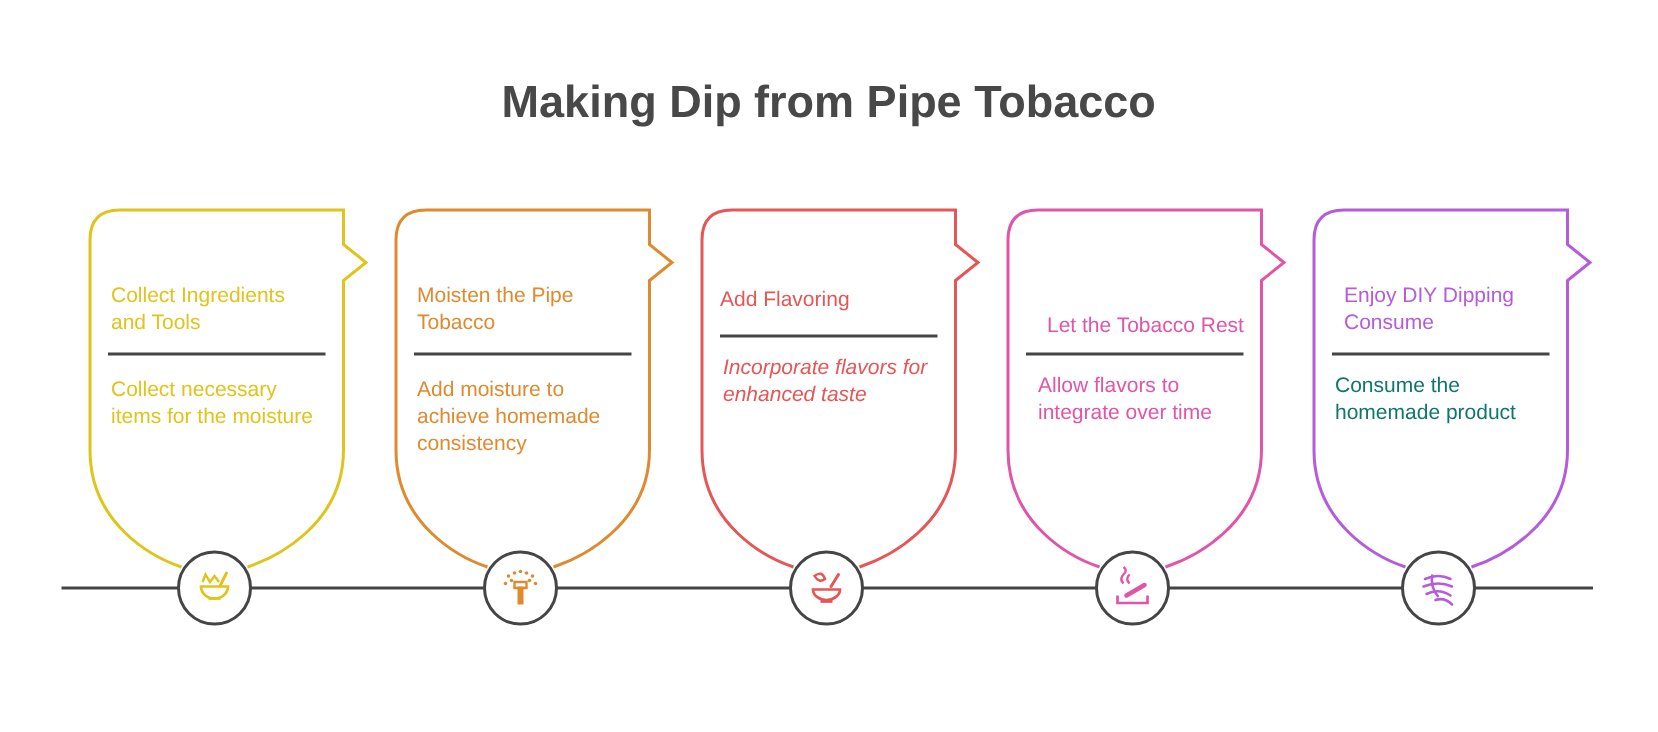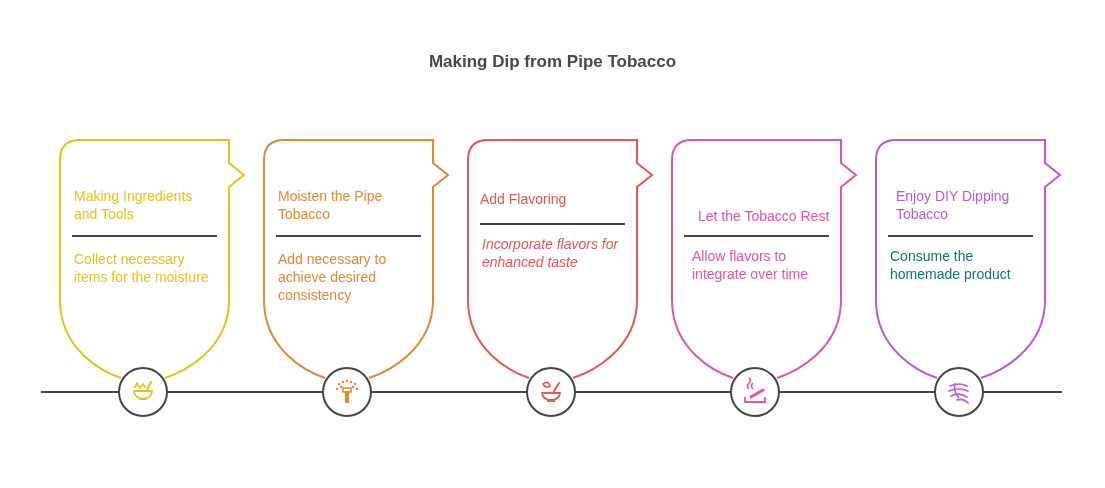--- a/index.html
+++ b/index.html
@@ -1,19 +1,19 @@
 <!DOCTYPE html>
 <html><head>
   <meta charset="utf-8">
   <style>
     html, body { margin: 0; padding: 0; background: #ffffff; }
     body { width: 1105px; height: 488px; position: relative; overflow: hidden;
            font-family: "Liberation Sans", "DejaVu Sans", sans-serif; }
     .title { position: absolute; left: 0; width: 1105px; top: 52px; text-align: center;
-             font-size: 17px; font-weight: bold; color: #484848; }
+             font-size: 30px; font-weight: bold; color: #484848; }
     svg.diagram { position: absolute; left: 0; top: 0; }
     .card-title { position: absolute; font-size: 14px; line-height: 18px; }
     .card-title.center { text-align: left; }
     .card-desc { position: absolute; font-size: 14px; line-height: 18px; }
     .card-divider { position: absolute; height: 2px; background: #454545; }
   </style>
 </head>
 <body>
 
 <div class="title">Making Dip from Pipe Tobacco</div>
@@ -66,37 +66,37 @@
       <circle cx="959" cy="392" r="24" fill="#ffffff" stroke="#454545" stroke-width="2"></circle>
       <g transform="translate(959 392)">
     <path d="M-9 -6 Q0 -10 8 -6 M-10 -1 Q0 -5 9 -1 M-8 4 Q0 0 8 5 M-2 8 Q4 6 9 11" fill="none" stroke="#B45CDB" stroke-width="1.7" stroke-linecap="round"></path>
     <path d="M-4 -9 Q-6 -1 0 6" fill="none" stroke="#B45CDB" stroke-width="1.7"></path>
       </g>
     </g>
 </svg>
 
 <div id="text-layer">
     <div>
-      <div class="card-title" style="color: rgb(224, 196, 27); top: 187px; left: 74px; width: 135px;">Making Ingredients and Tools</div>
+      <div class="card-title" style="color: rgb(224, 196, 27); top: 187px; left: 74px; width: 135px;">Collect Ingredients and Tools</div>
       <div class="card-divider" style="left: 72px; width: 145px; top: 235px;"></div>
       <div class="card-desc" style="color: rgb(224, 196, 27); left: 74px; top: 250px; width: 140px;">Collect necessary items for the moisture</div>
     </div>
     <div>
       <div class="card-title" style="color: rgb(224, 138, 48); top: 187px; left: 278px; width: 135px;">Moisten the Pipe Tobacco</div>
       <div class="card-divider" style="left: 276px; width: 145px; top: 235px;"></div>
-      <div class="card-desc" style="color: rgb(224, 138, 48); left: 278px; top: 250px; width: 140px;">Add necessary to achieve desired consistency</div>
+      <div class="card-desc" style="color: rgb(224, 138, 48); left: 278px; top: 250px; width: 140px;">Add moisture to achieve homemade consistency</div>
     </div>
     <div>
       <div class="card-title center" style="color: rgb(229, 86, 86); top: 190px; left: 480px; width: 145px;">Add Flavoring</div>
       <div class="card-divider" style="left: 480px; width: 145px; top: 223px;"></div>
       <div class="card-desc" style="color: rgb(229, 86, 86); left: 482px; top: 235px; width: 140px; font-style: italic;">Incorporate flavors for enhanced taste</div>
     </div>
     <div>
       <div class="card-title" style="color: rgb(224, 85, 168); top: 187px; left: 698px; width: 135px; margin-top: 20px;">Let the Tobacco Rest</div>
       <div class="card-divider" style="left: 684px; width: 145px; top: 235px;"></div>
       <div class="card-desc" style="color: rgb(224, 85, 168); left: 692px; top: 247px; width: 140px;">Allow flavors to integrate over time</div>
     </div>
     <div>
-      <div class="card-title" style="color: rgb(180, 92, 219); top: 187px; left: 896px; width: 135px;">Enjoy DIY Dipping Tobacco</div>
+      <div class="card-title" style="color: rgb(180, 92, 219); top: 187px; left: 896px; width: 135px;">Enjoy DIY Dipping Consume</div>
       <div class="card-divider" style="left: 888px; width: 145px; top: 235px;"></div>
       <div class="card-desc" style="color: #0f766e; left: 890px; top: 247px; width: 140px;">Consume the homemade product</div>
     </div>
   </div>
 
 </body></html>

